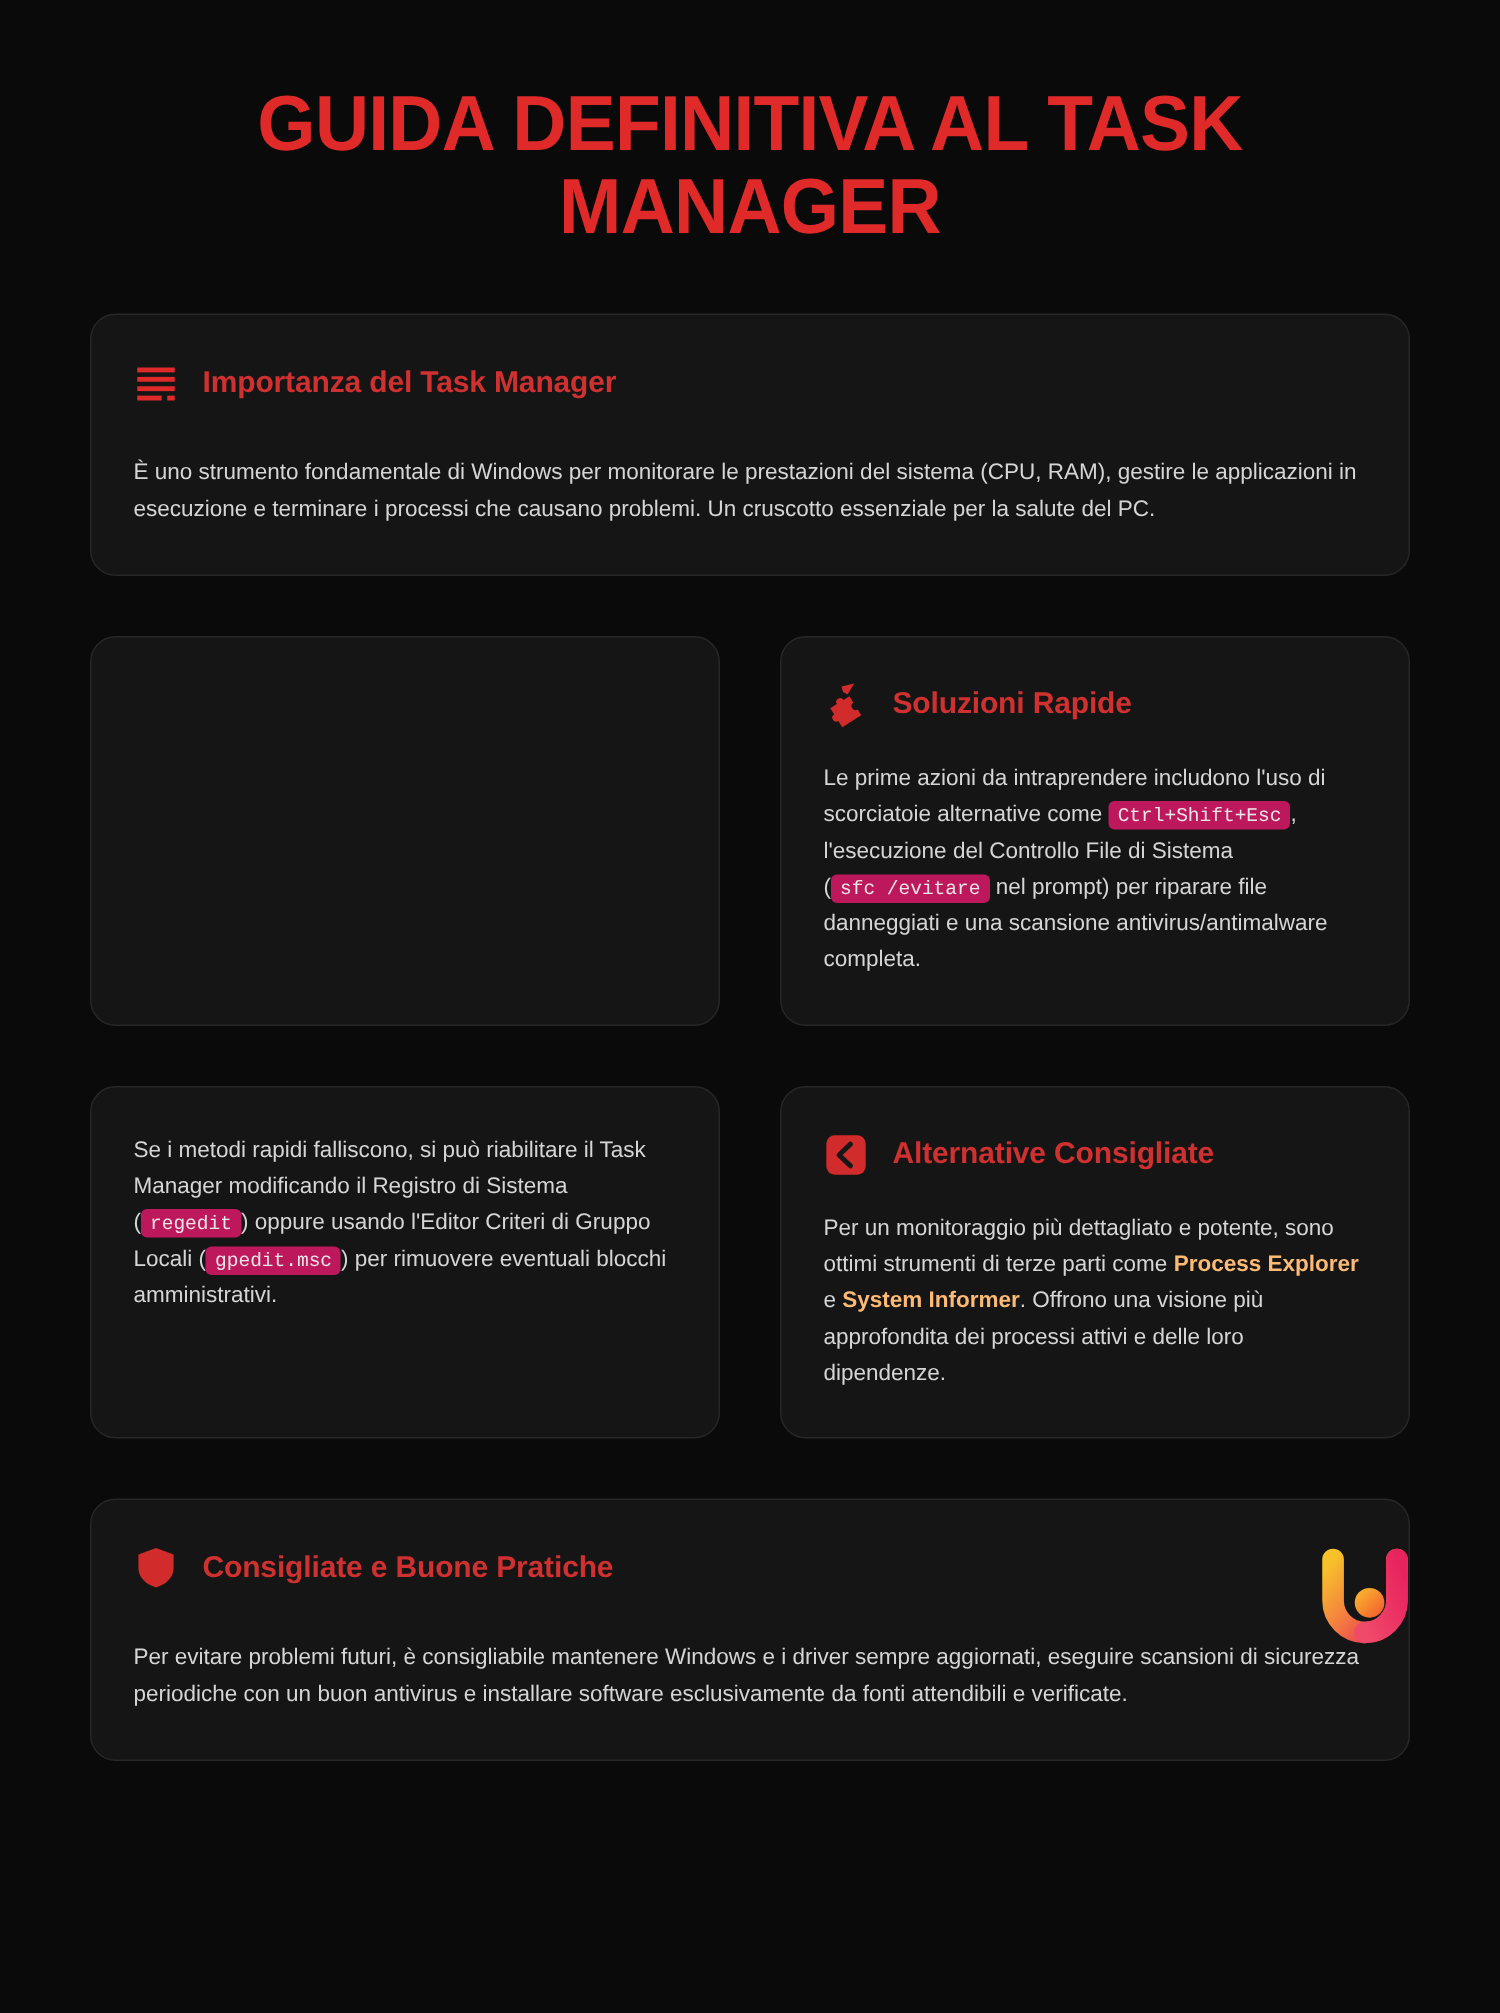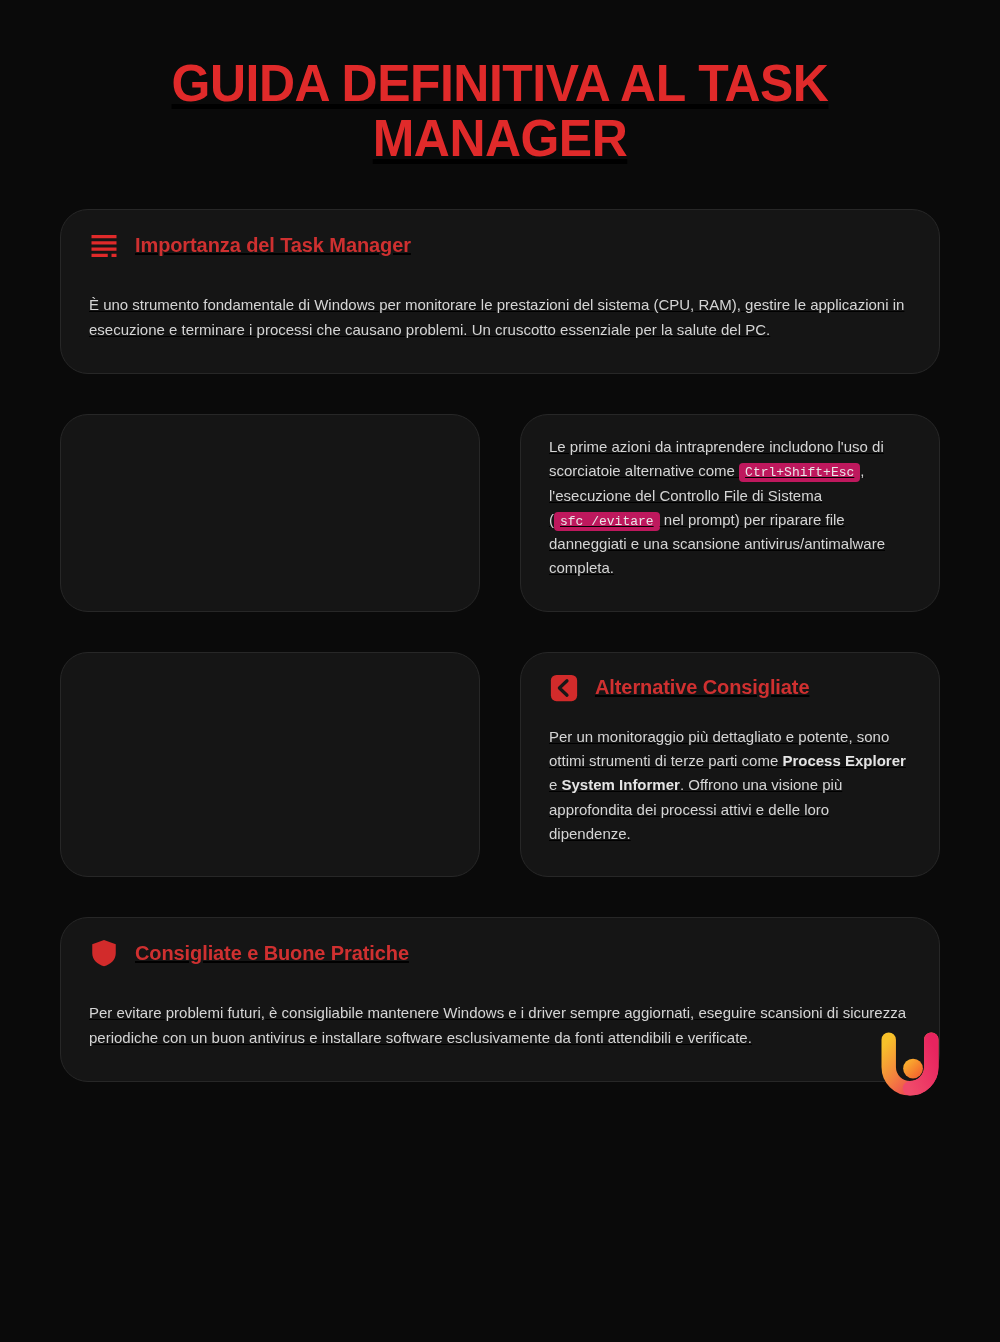--- a/index.html
+++ b/index.html
@@ -11,21 +11,20 @@
     font-family: "Liberation Sans", sans-serif;
     overflow: hidden;
   }
 
   .page {
     position: relative;
     width: 1000px;
     height: 1130px;
     background: #0a0a0a;
     padding: 0;
-    text-decoration: underline;
   }
 
   
   .header {
     padding: 56px 60px 0 60px;
     text-align: center;
   }
 
   .main-title {
     color: #e02a2a;
@@ -52,22 +51,22 @@
     margin-top: 44px;
     padding: 0 60px;
     display: flex;
     flex-wrap: wrap;
     gap: 40px;
   }
 
   .card {
     background: #151515;
     border: 1px solid #272727;
-    border-radius: 28px;
-    padding: 20px 28px 30px 28px;
+    border-radius: 17px;
+    padding: 30px 28px 30px 28px;
   }
 
   .card.full { width: 880px; }
   .card.half { width: 420px; }
 
   .card-head {
     display: flex;
     align-items: center;
     gap: 16px;
     margin-bottom: 22px;
@@ -81,21 +80,21 @@
   }
 
   .card-body {
     color: #d5d5d5;
     font-size: 15px;
     line-height: 1.62;
   }
 
   .card.full .card-body { line-height: 1.66; margin-top: 33px; }
 
-  .card-body b { color: #e5e5e5; font-weight: bold; }
+  .card-body b { color: #fdba74; font-weight: bold; }
 
   .card-body code {
     font-family: "Liberation Mono", "DejaVu Sans Mono", monospace;
     background: #be185d;
     color: #e8e8e8;
     font-size: 13px;
     padding: 2px 6px;
     border-radius: 4px;
     white-space: nowrap;
   }
@@ -134,24 +133,34 @@
         </svg>
         <h2 class="card-title">Importanza del Task Manager</h2>
       </div>
       <p class="card-body">È uno strumento fondamentale di Windows per monitorare le prestazioni del sistema (CPU, RAM), gestire le applicazioni in esecuzione e terminare i processi che causano problemi. Un cruscotto essenziale per la salute del PC.</p>
     </section>
 
     <section class="card half">
     </section>
 
     <section class="card half">
+      <div class="card-head">
+        <svg class="icon" viewBox="0 0 24 24">
+          <g transform="rotate(-32 12 12)">
+            <path fill="#d22b2b" d="M4 9h4.1a2.1 2.1 0 1 1 4.2 0H16v4.1a2.1 2.1 0 1 0 0 4.2V21H4v-3.9a2.1 2.1 0 1 1 0-4.2V9z"></path>
+            <path fill="#d22b2b" d="M15.2 2.4l6.6 2.2-6.1 3.1-1.4-2.4z"></path>
+          </g>
+        </svg>
+        <h2 class="card-title">Soluzioni Rapide</h2>
+      </div>
       <p class="card-body">Le prime azioni da intraprendere includono l'uso di scorciatoie alternative come <code>Ctrl+Shift+Esc</code>, l'esecuzione del Controllo File di Sistema (<code>sfc /evitare</code> nel prompt) per riparare file danneggiati e una scansione antivirus/antimalware completa.</p>
     </section>
 
     <section class="card half">
+      <p class="card-body">Se i metodi rapidi falliscono, si può riabilitare il Task Manager modificando il Registro di Sistema (<code>regedit</code>) oppure usando l'Editor Criteri di Gruppo Locali (<code>gpedit.msc</code>) per rimuovere eventuali blocchi amministrativi.</p>
     </section>
 
     <section class="card half">
       <div class="card-head">
         <svg class="icon" viewBox="0 0 24 24">
           <rect x="1.5" y="1.5" width="21" height="21" rx="4.5" fill="#d22b2b"></rect>
           <path d="M14.4 6.2 L8.3 12 L14.4 17.8" fill="none" stroke="#171717" stroke-width="2.6" stroke-linecap="round" stroke-linejoin="round"></path>
         </svg>
         <h2 class="card-title">Alternative Consigliate</h2>
       </div>

